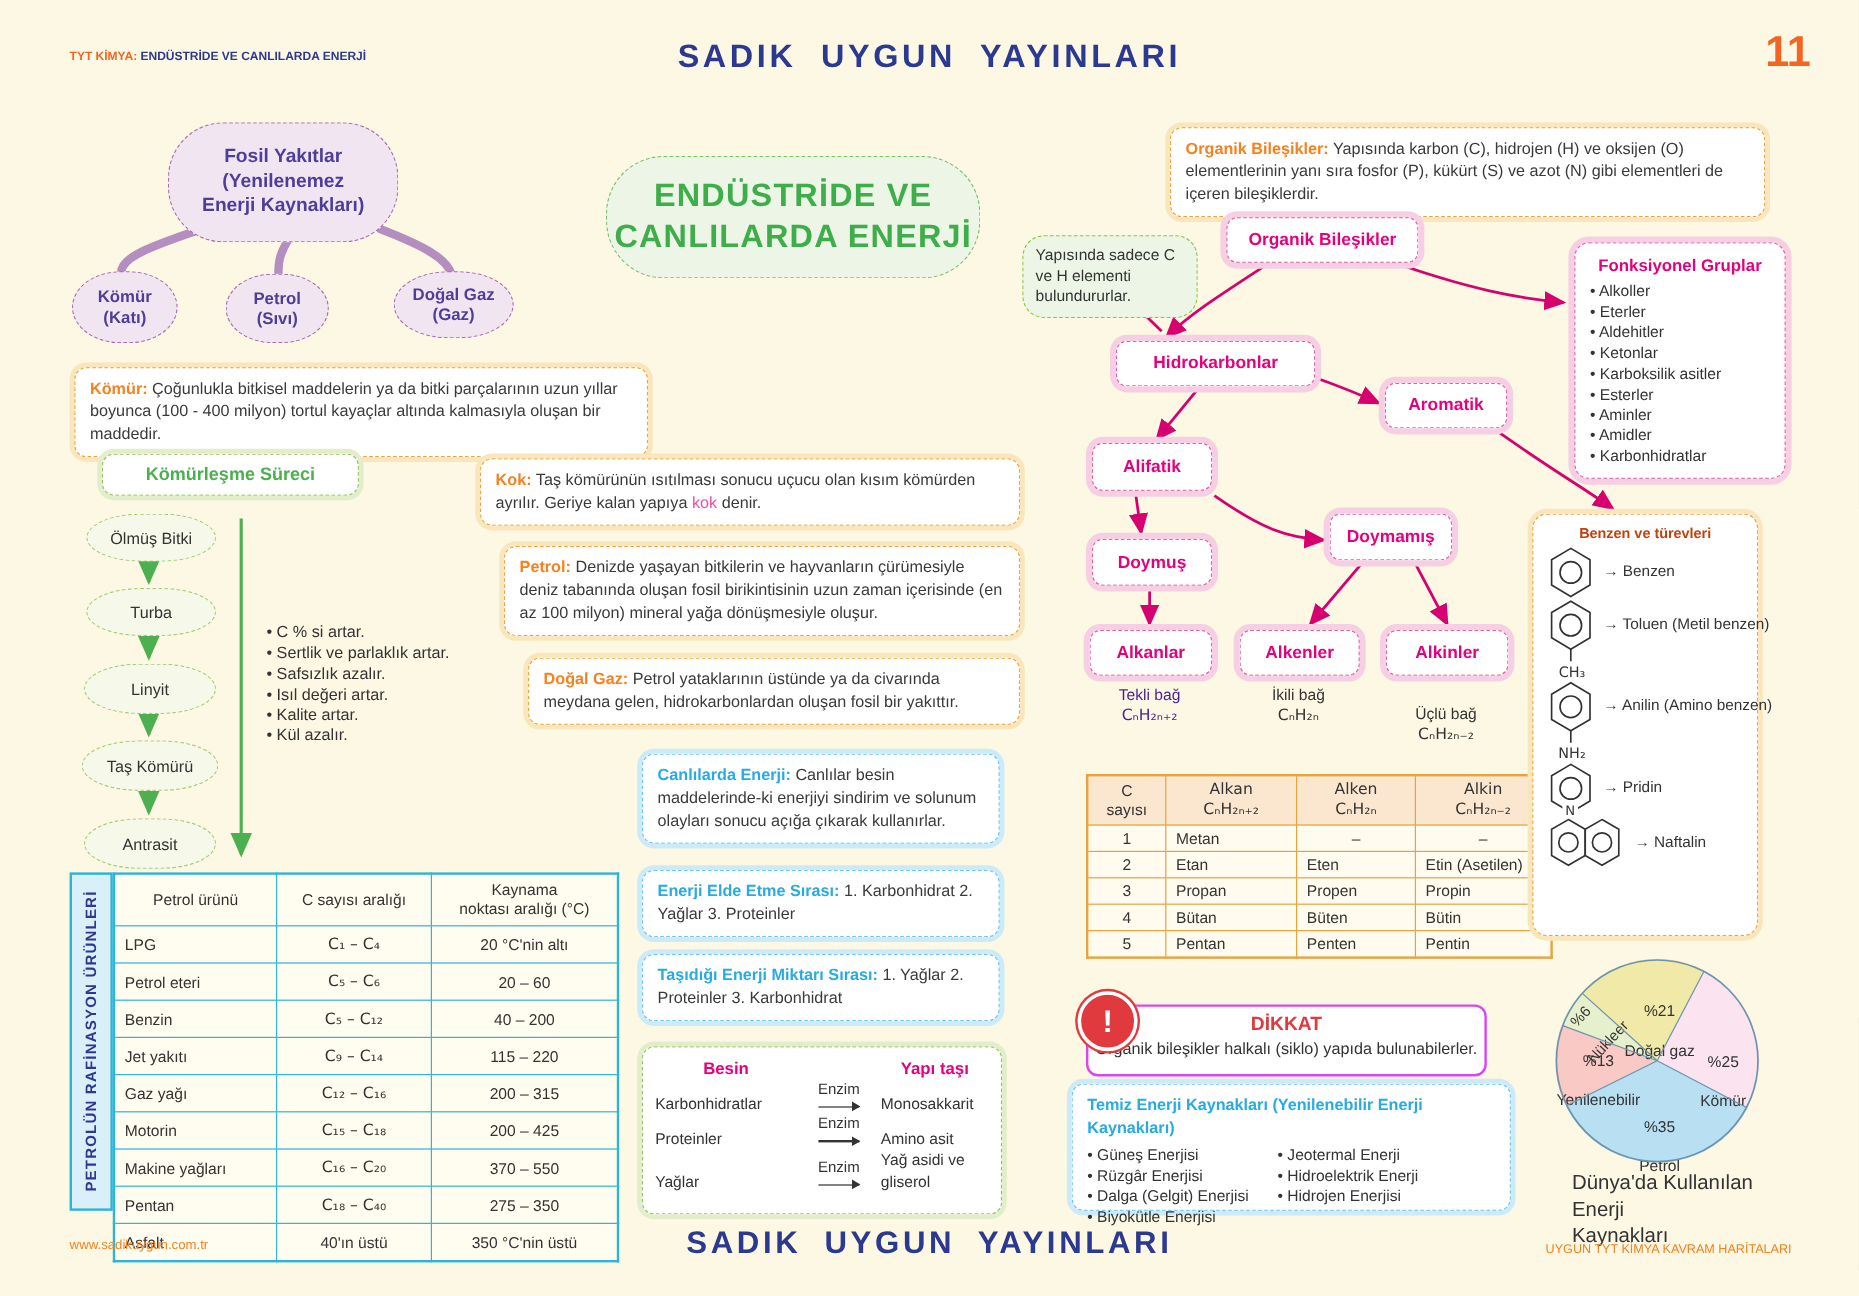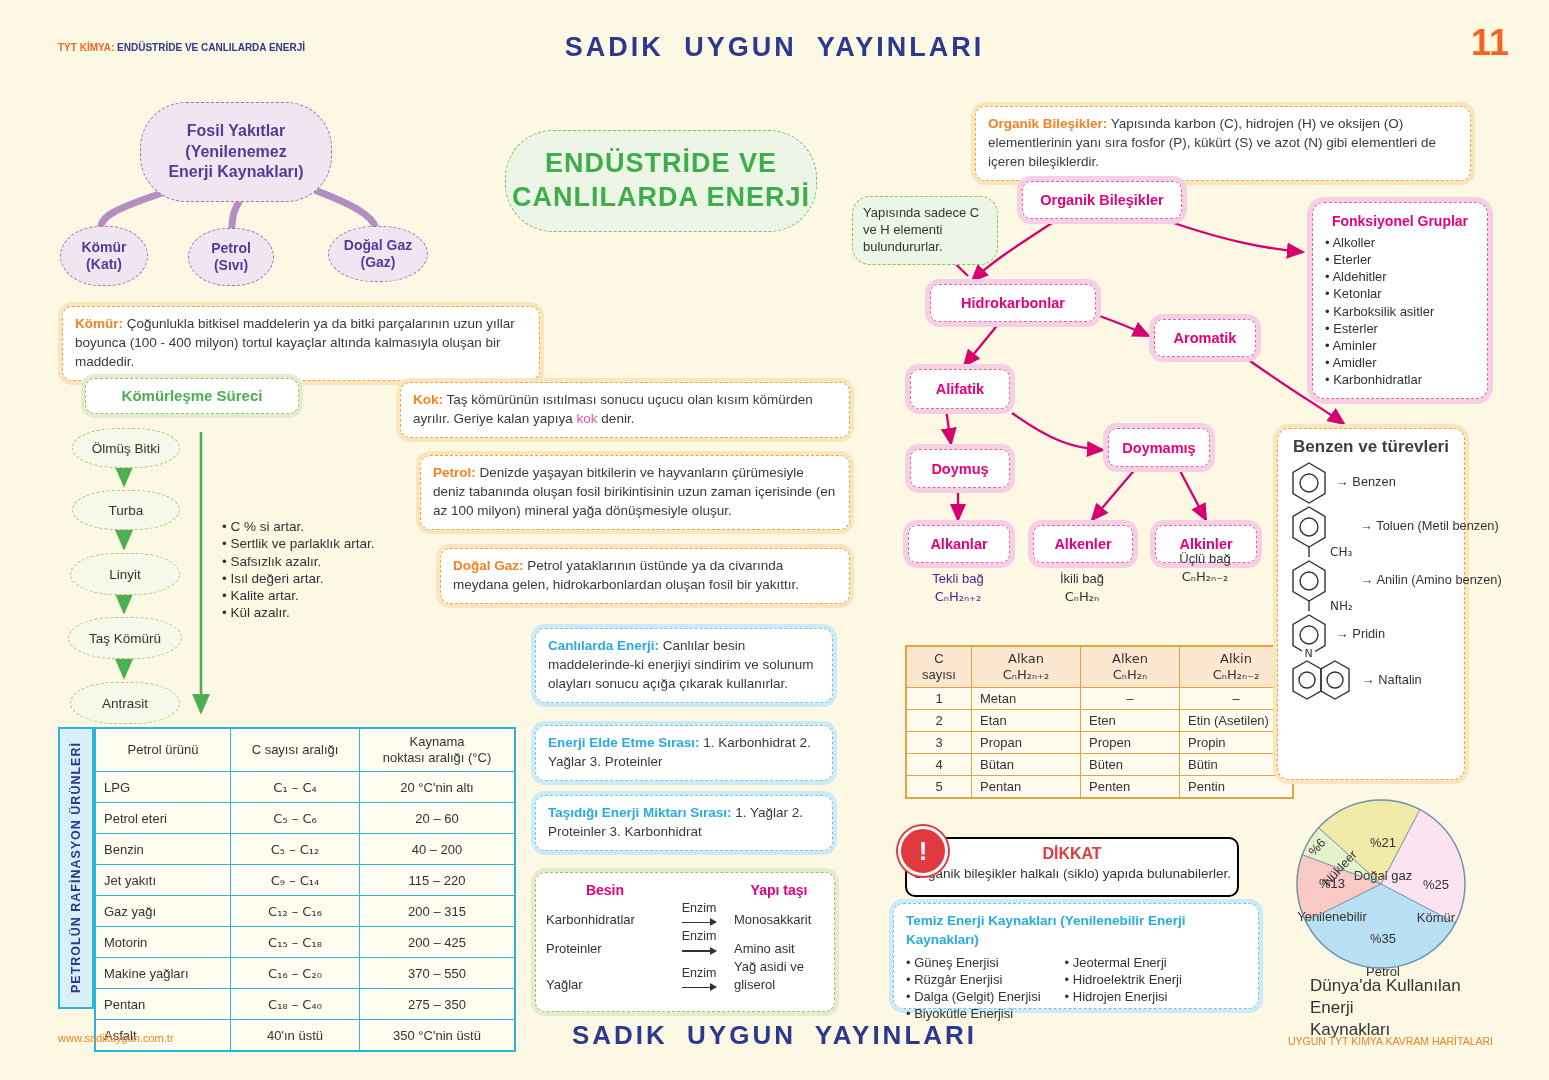--- a/index.html
+++ b/index.html
@@ -46,37 +46,37 @@
   .ptable td.c,.ptable th.c{text-align:center}
   .ptable td{height:22px}
   .atable td,.atable th{border:1.5px solid #E8A33D;padding:3px 8px;background:#FFFCEF;font-weight:normal}
   .atable th{background:#FBE6CF;white-space:pre-line;line-height:1.25;height:34px}
   .atable td.c,.atable th.c{text-align:center}
   .formula{font-family:"DejaVu Sans",sans-serif}
   
   .panel-title{font-weight:bold;text-align:center}
   .list13{font-size:13px;line-height:1.32;color:#333;white-space:pre-line}
   
-  .dikkat{background:#fff;border:2px solid #000000;border-radius:10px}
+  .dikkat{background:#fff;border:2px solid #d946ef;border-radius:10px}
   .dikkat-title{color:#E03A3E;font-weight:bold;font-size:16px;text-align:center;margin-top:6px}
   .dikkat-text{font-size:13.5px;color:#333;text-align:center;margin-top:3px}
   .warn{width:44px;height:44px;border-radius:50%;background:#E03A3E;border:3px solid #fff;box-shadow:0 0 0 2px #E03A3E;
     display:flex;align-items:center;justify-content:center;color:#fff;font-weight:bold;font-size:26px}
   
   .besin-grid{display:grid;grid-template-columns:118px 62px auto;column-gap:4px;font-size:13px;color:#333;align-items:end}
   .besin-head{color:#E5007E;font-weight:bold;text-align:center;font-size:14px}
   .enz{display:flex;flex-direction:column;align-items:center;font-size:12.5px;line-height:1.2;padding-bottom:2px}
   .harrow{display:inline-block;width:34px;height:1.6px;background:#333;position:relative;margin:6px 0 4px}
   .harrow:after{content:'';position:absolute;right:-1px;top:-3.6px;border-left:7px solid #333;border-top:4px solid transparent;border-bottom:4px solid transparent}
   
   .benz-panel{background:#fff;border:1.6px dashed #F2A33C;border-radius:12px;box-shadow:0 0 0 4px #FAE6BC;padding:8px 12px}
-  .benz-title{color:#404040;font-weight:bold;font-size:17px;text-align:center;margin-bottom:4px}
+  .benz-title{color:#c2410c;font-weight:bold;font-size:12px;text-align:center;margin-bottom:4px}
   .benz-row{display:flex;align-items:flex-start;gap:8px;color:#333;font-size:12.8px}
   .benz-row .lbl{margin-top:13px;white-space:nowrap}
-  .struct{display:flex;flex-direction:row;align-items:flex-end}
+  .struct{display:flex;flex-direction:column;align-items:center}
   .struct .sub{font-size:12px;margin-left:2px;color:#333}
   
   .pie{border-radius:50%;position:relative}
   .pie-label{position:absolute;text-align:center;font-size:13px;color:#333;line-height:1.25;white-space:pre-line}
   .pie-caption{font-size:17px;color:#333;line-height:1.3}
 </style>
 </head>
 <body>
 
 <div class="stage">
@@ -159,21 +159,21 @@
   <div class="abs z node" style="left:1033px;top:525px;width:98px;height:36px">Alkenler</div>
   <div class="abs z node" style="left:1155px;top:525px;width:100px;height:36px">Alkinler</div>
   <div class="abs z" style="left:908px;top:570px;width:100px;text-align:center;font-size:13px;color:#4c1d95;line-height:1.35">
     <div>Tekli bağ</div>
     <div class="formula">CₙH₂ₙ₊₂</div>
   </div>
   <div class="abs z" style="left:1033px;top:570px;width:98px;text-align:center;font-size:13px;color:#333;line-height:1.35">
     <div>İkili bağ</div>
     <div class="formula">CₙH₂ₙ</div>
   </div>
-  <div class="abs z" style="left:1155px;top:550px;width:100px;text-align:center;font-size:13px;color:#333;line-height:1.35">
+  <div class="abs z" style="left:1155px;top:586px;width:100px;text-align:center;font-size:13px;color:#333;line-height:1.35">
     <div>Üçlü bağ</div>
     <div class="formula">CₙH₂ₙ₋₂</div>
   </div>
 
   <div class="abs z pinkpanel" style="left:1312px;top:202px;width:150px">
     <div class="panel-title" style="color:#E5007E;font-size:14px;margin-bottom:5px">Fonksiyonel Gruplar</div>
     <div class="list13">• Alkoller
 • Eterler
 • Aldehitler
 • Ketonlar

